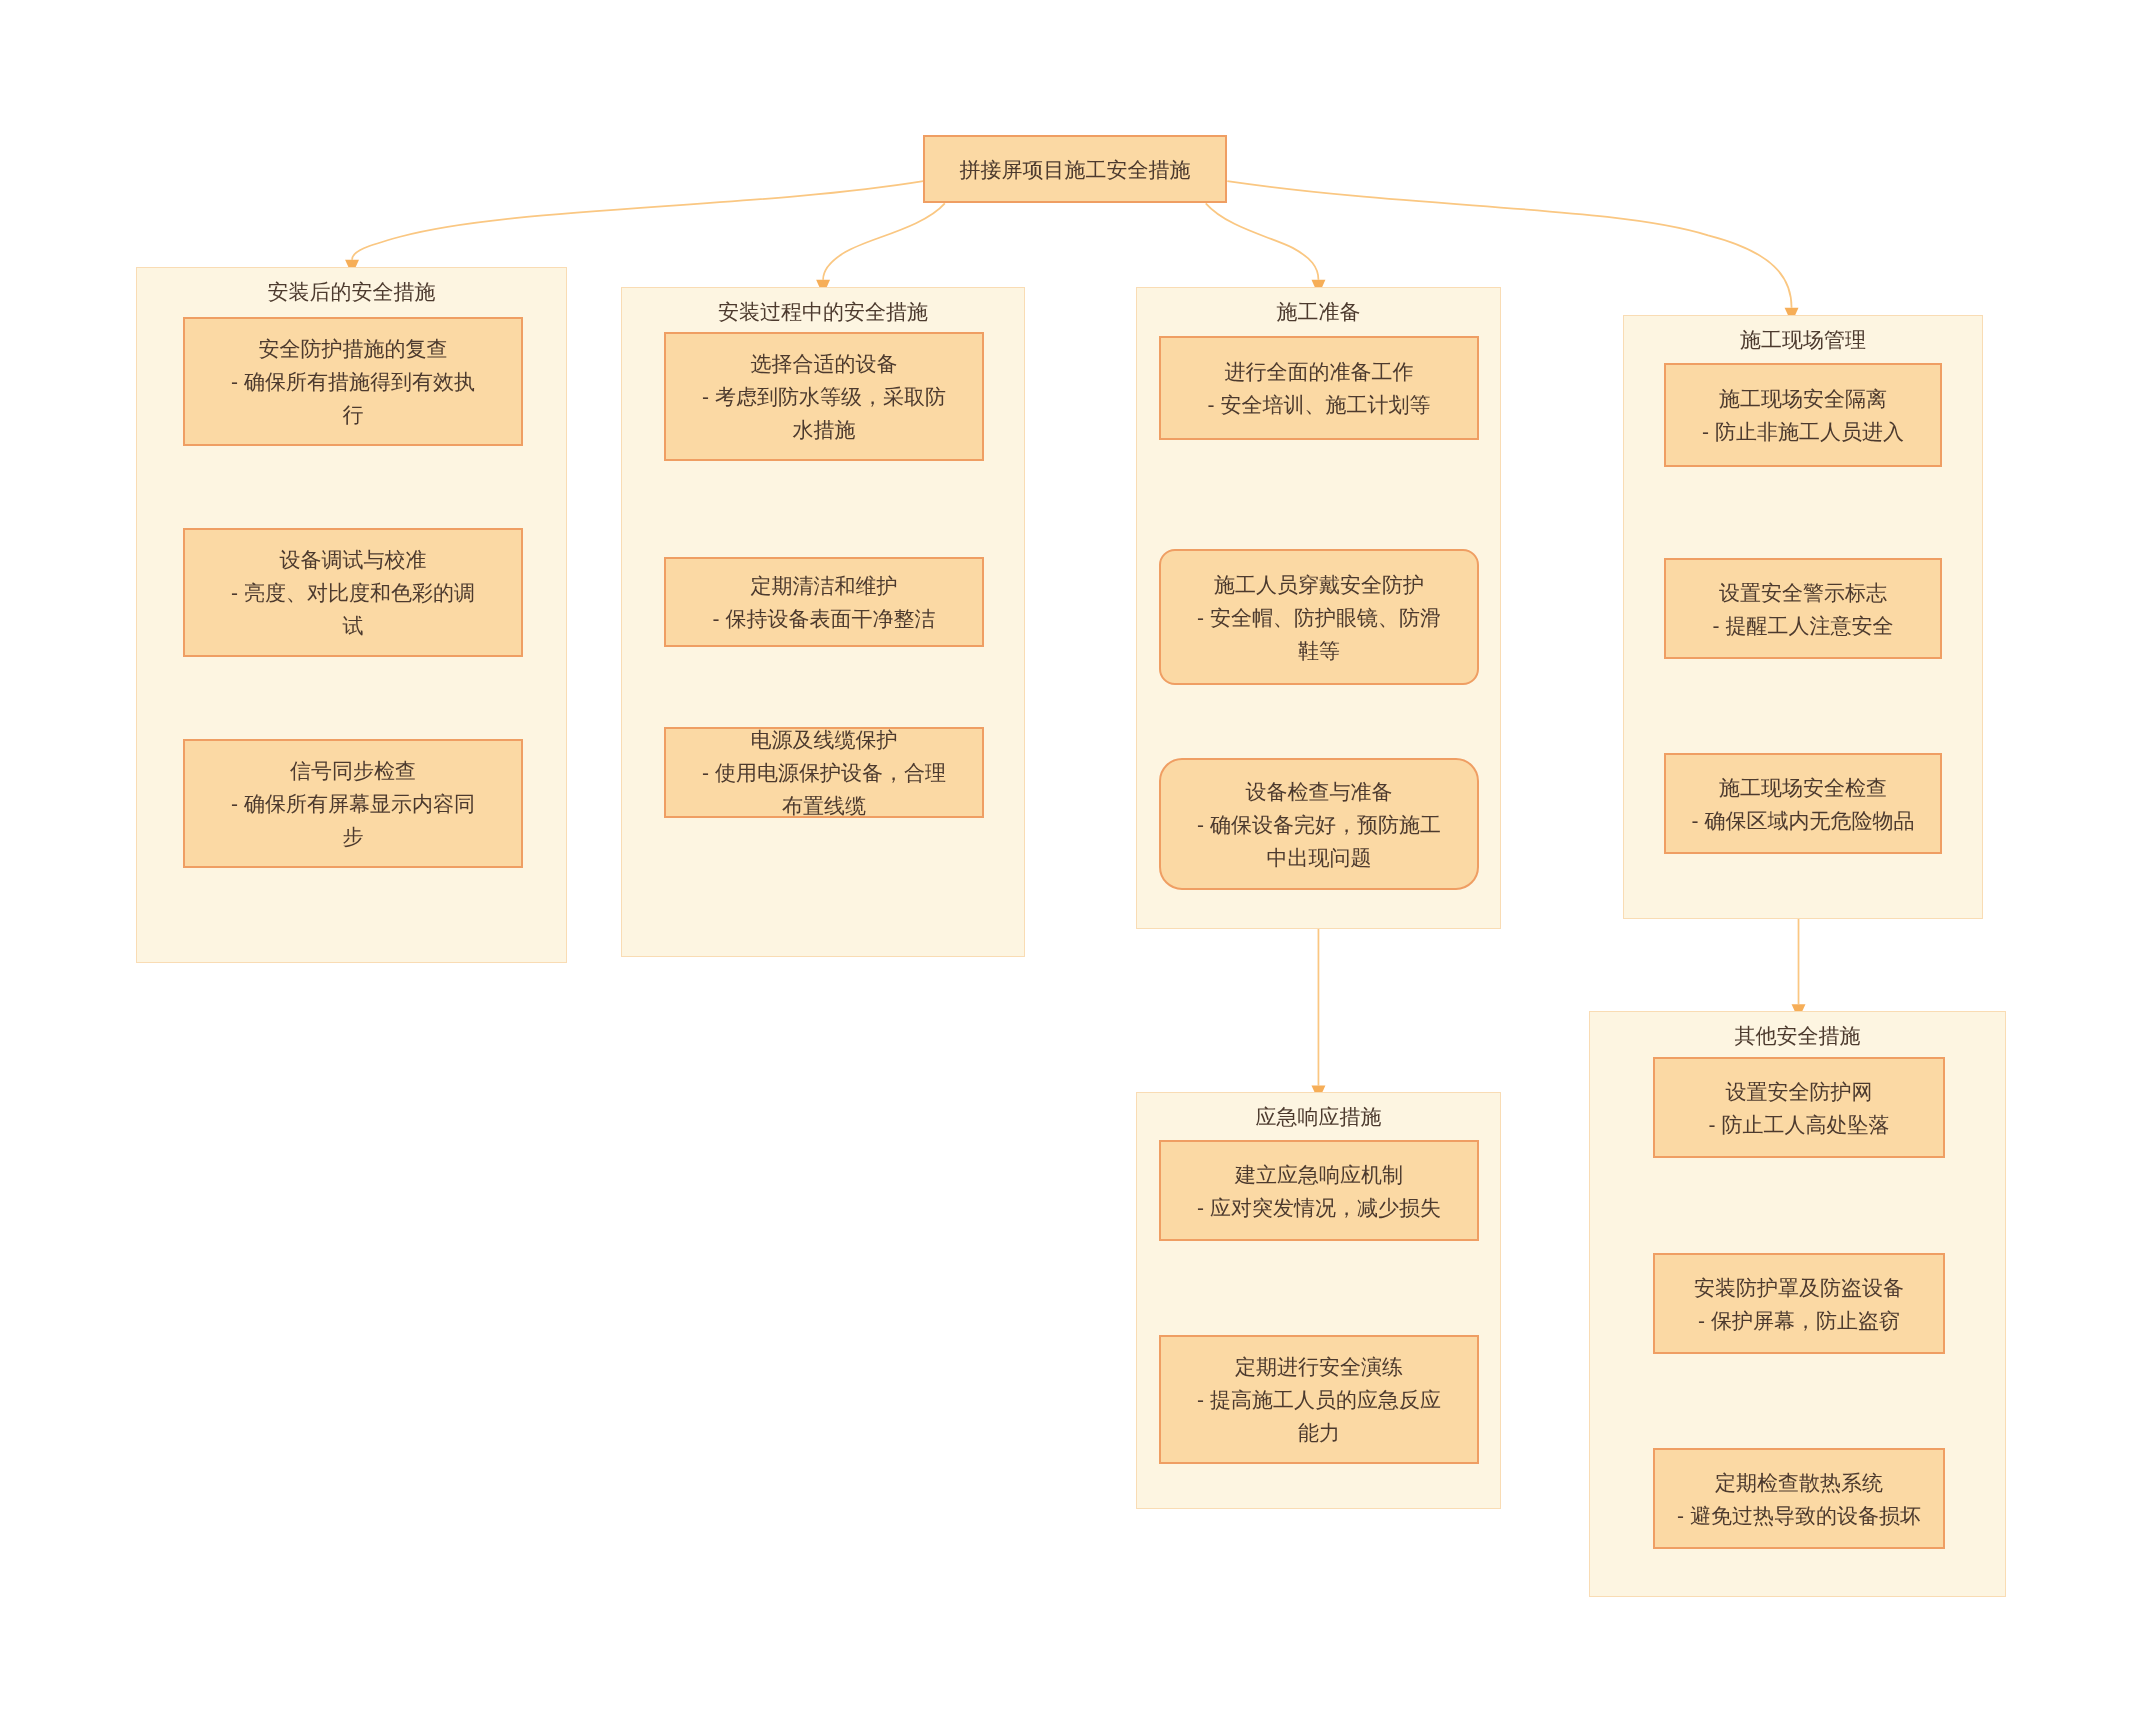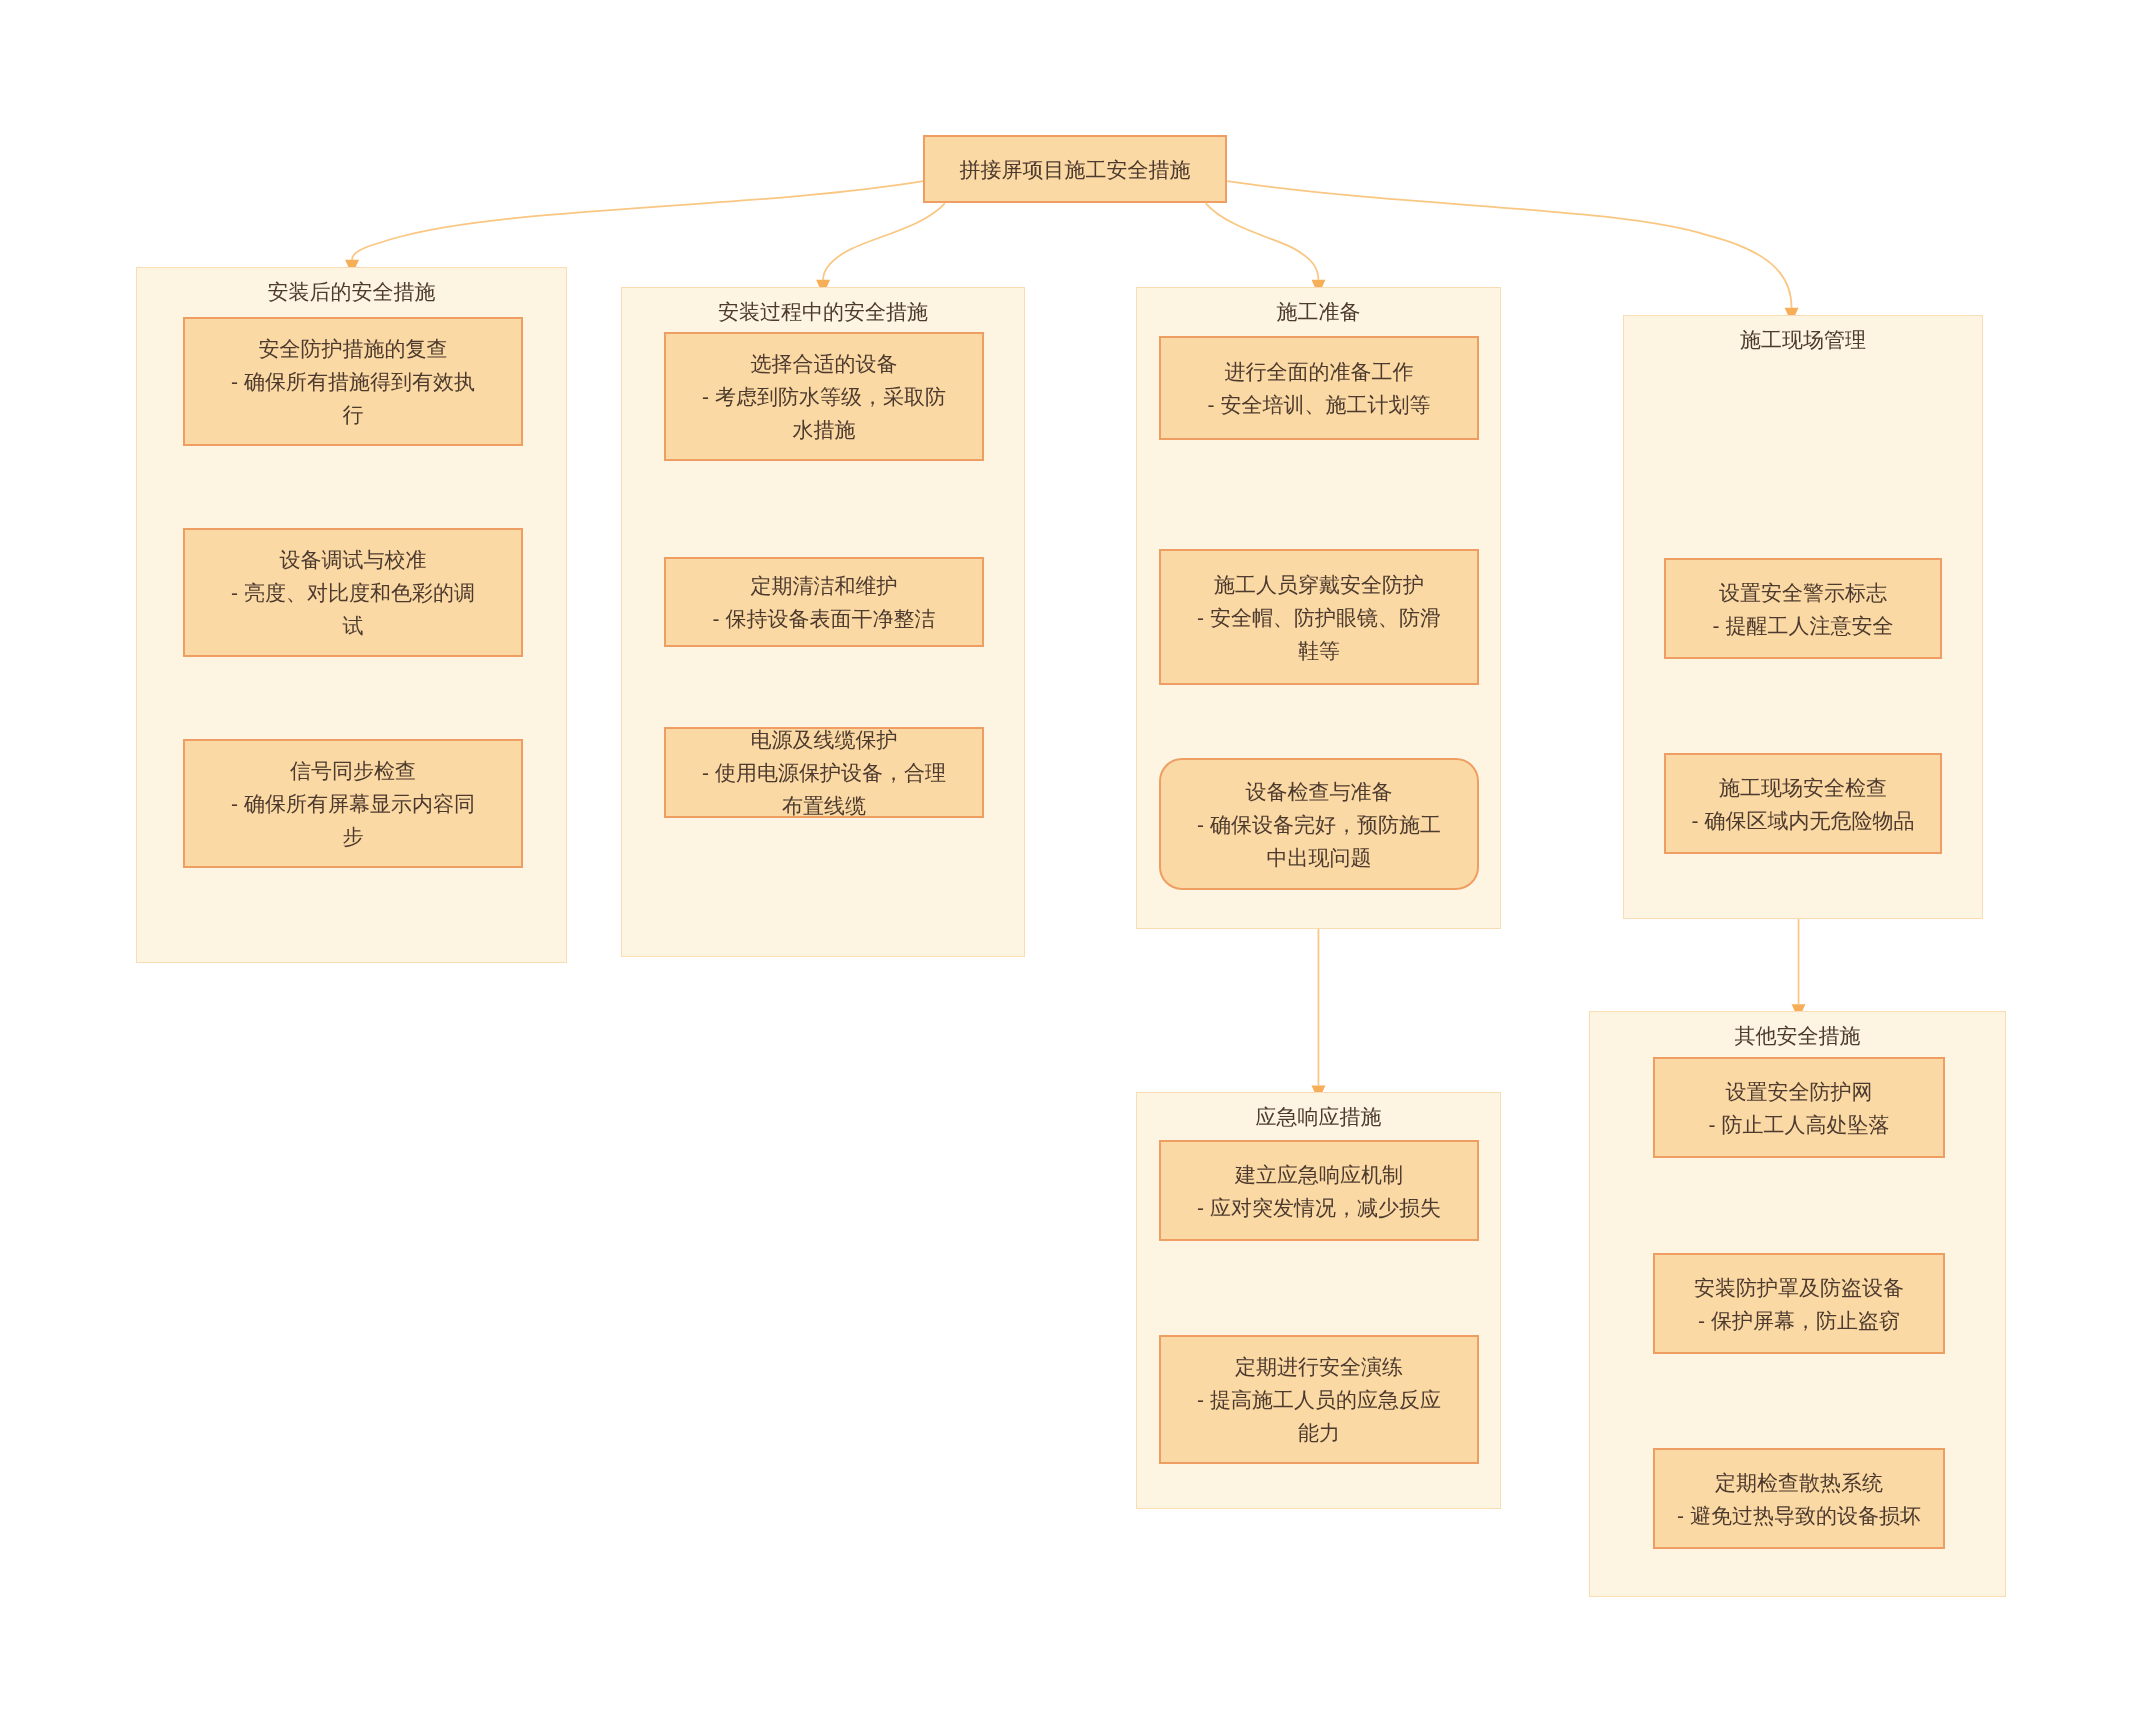--- a/index.html
+++ b/index.html
@@ -150,34 +150,38 @@
 布置线缆</div>
     </div>
   </section>
 
   <section class="group" style="left:1136px; top:287px; width:365px; height:642px;">
     <div class="group-title">施工准备</div>
     <div class="node" style="left:22px; top:48px; width:320px; height:104px;">
       <div class="node-text">进行全面的准备工作
 - 安全培训、施工计划等</div>
     </div>
-    <div class="node" style="left:22px; top:261px; width:320px; height:136px;">
+    <div class="node" style="left:22px; top:261px; width:320px; height:136px;border-radius:16px;">
       <div class="node-text">施工人员穿戴安全防护
 - 安全帽、防护眼镜、防滑
 鞋等</div>
     </div>
     <div class="node" style="left:22px; top:470px; width:320px; height:132px;border-radius:23px;">
       <div class="node-text">设备检查与准备
 - 确保设备完好，预防施工
 中出现问题</div>
     </div>
   </section>
 
   <section class="group" style="left:1623px; top:315px; width:360px; height:604px;">
     <div class="group-title">施工现场管理</div>
+    <div class="node" style="left:40px; top:47px; width:278px; height:104px;">
+      <div class="node-text">施工现场安全隔离
+- 防止非施工人员进入</div>
+    </div>
     <div class="node" style="left:40px; top:437px; width:278px; height:101px;">
       <div class="node-text">施工现场安全检查
 - 确保区域内无危险物品</div>
     </div>
     <div class="node" style="left:40px; top:242px; width:278px; height:101px;">
       <div class="node-text">设置安全警示标志
 - 提醒工人注意安全</div>
     </div>
   </section>
 

